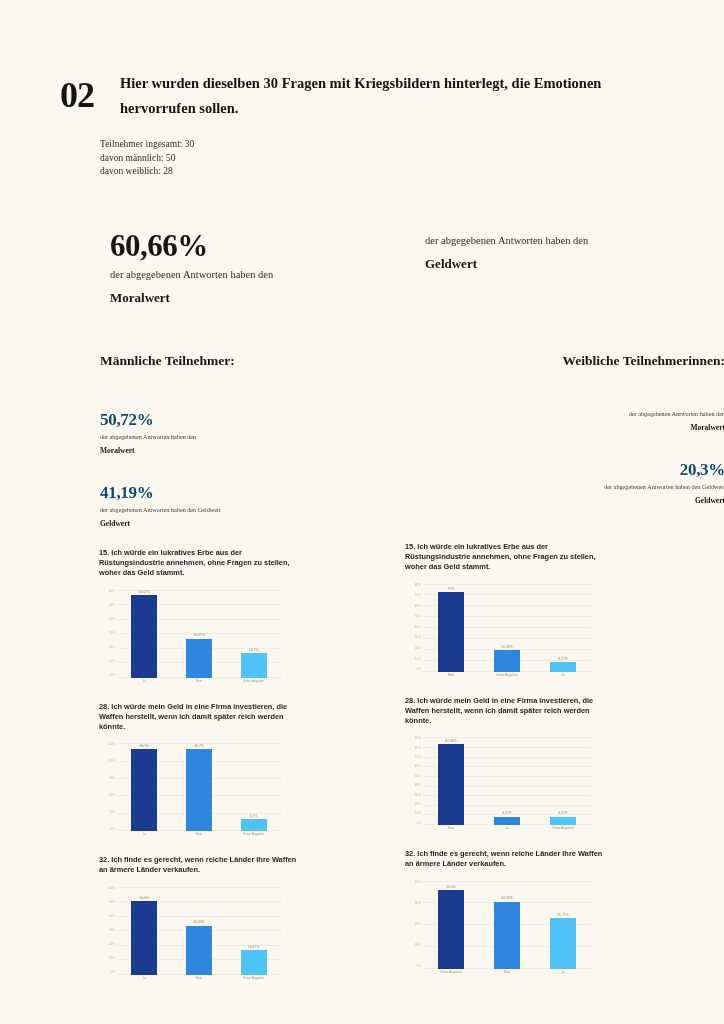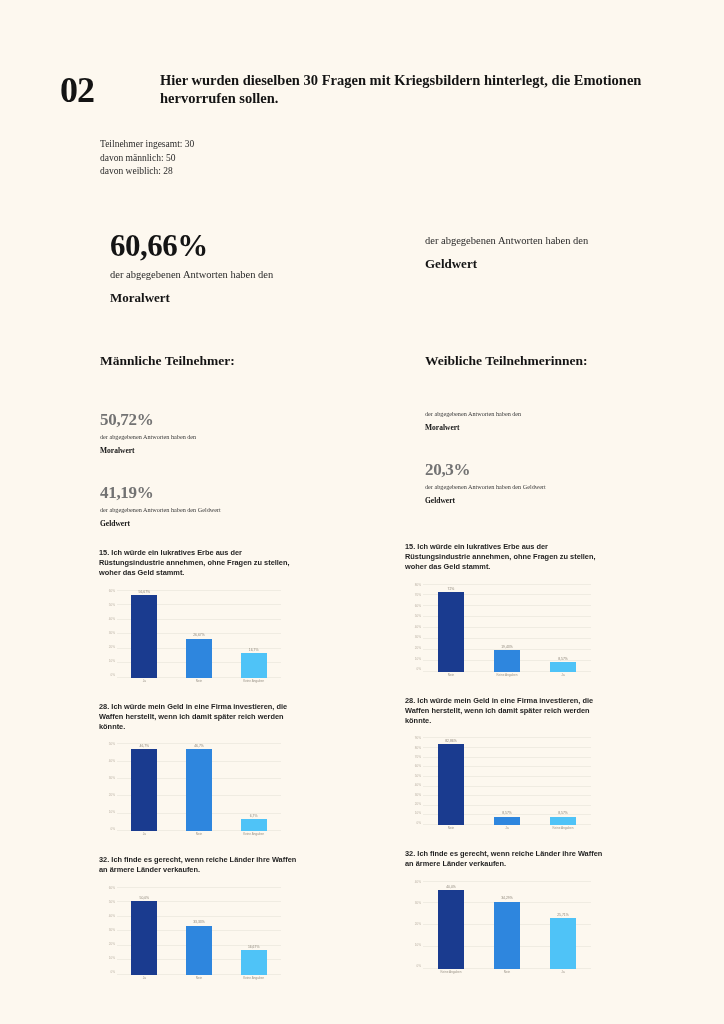--- a/index.html
+++ b/index.html
@@ -16,41 +16,40 @@
     position: relative;
   }
 
   
   .header {
     position: absolute;
     left: 60px;
     top: 68px;
     width: 600px;
     display: flex;
-    align-items: flex-end;
-    gap: 34px;
+    align-items: center;
+    gap: 26px;
   }
   .section-number {
     font-family: "Liberation Serif", serif;
     font-weight: 700;
     font-size: 36px;
     line-height: 34px;
     letter-spacing: -1px;
     color: #141414;
     flex: 0 0 auto;
   }
   .header-title {
     font-family: "Liberation Serif", serif;
     font-weight: 700;
     font-size: 14.5px;
-    line-height: 18px;
+    line-height: 25px;
     color: #141414;
     padding-top: 3px;
     max-width: 520px;
-    margin-left: 32px;
   }
 
   
   .participants {
     position: absolute;
     left: 100px;
     top: 138px;
     font-family: "Liberation Serif", serif;
     font-size: 9.5px;
     line-height: 13.5px;
@@ -99,38 +98,38 @@
     position: absolute;
     left: 100px;
     top: 344px;
     width: 570px;
   }
   .group {
     position: absolute;
     top: 8px;
   }
   .group.left  { left: 0px;   width: 300px; }
-  .group.right { left: 325px; width: 300px; }
+  .group.right { left: 325px; width: 300px; text-align: right; }
   .group-heading {
     font-family: "Liberation Serif", serif;
     font-weight: 700;
     font-size: 13.5px;
     line-height: 18px;
     color: #141414;
   }
   .substat { margin-top: 0; }
   .substat.first { margin-top: 39px; }
   .substat.second { margin-top: 26px; }
   .substat .value {
     font-family: "Liberation Serif", serif;
     font-weight: 700;
     font-size: 17px;
     line-height: 21px;
     letter-spacing: -0.3px;
-    color: #737373;
+    color: #0c4a6e;
   }
   .substat .desc {
     font-family: "Liberation Serif", serif;
     font-size: 6.2px;
     line-height: 10px;
     color: #3a3a3a;
     margin-top: 2px;
   }
   .substat .label {
     font-family: "Liberation Serif", serif;

